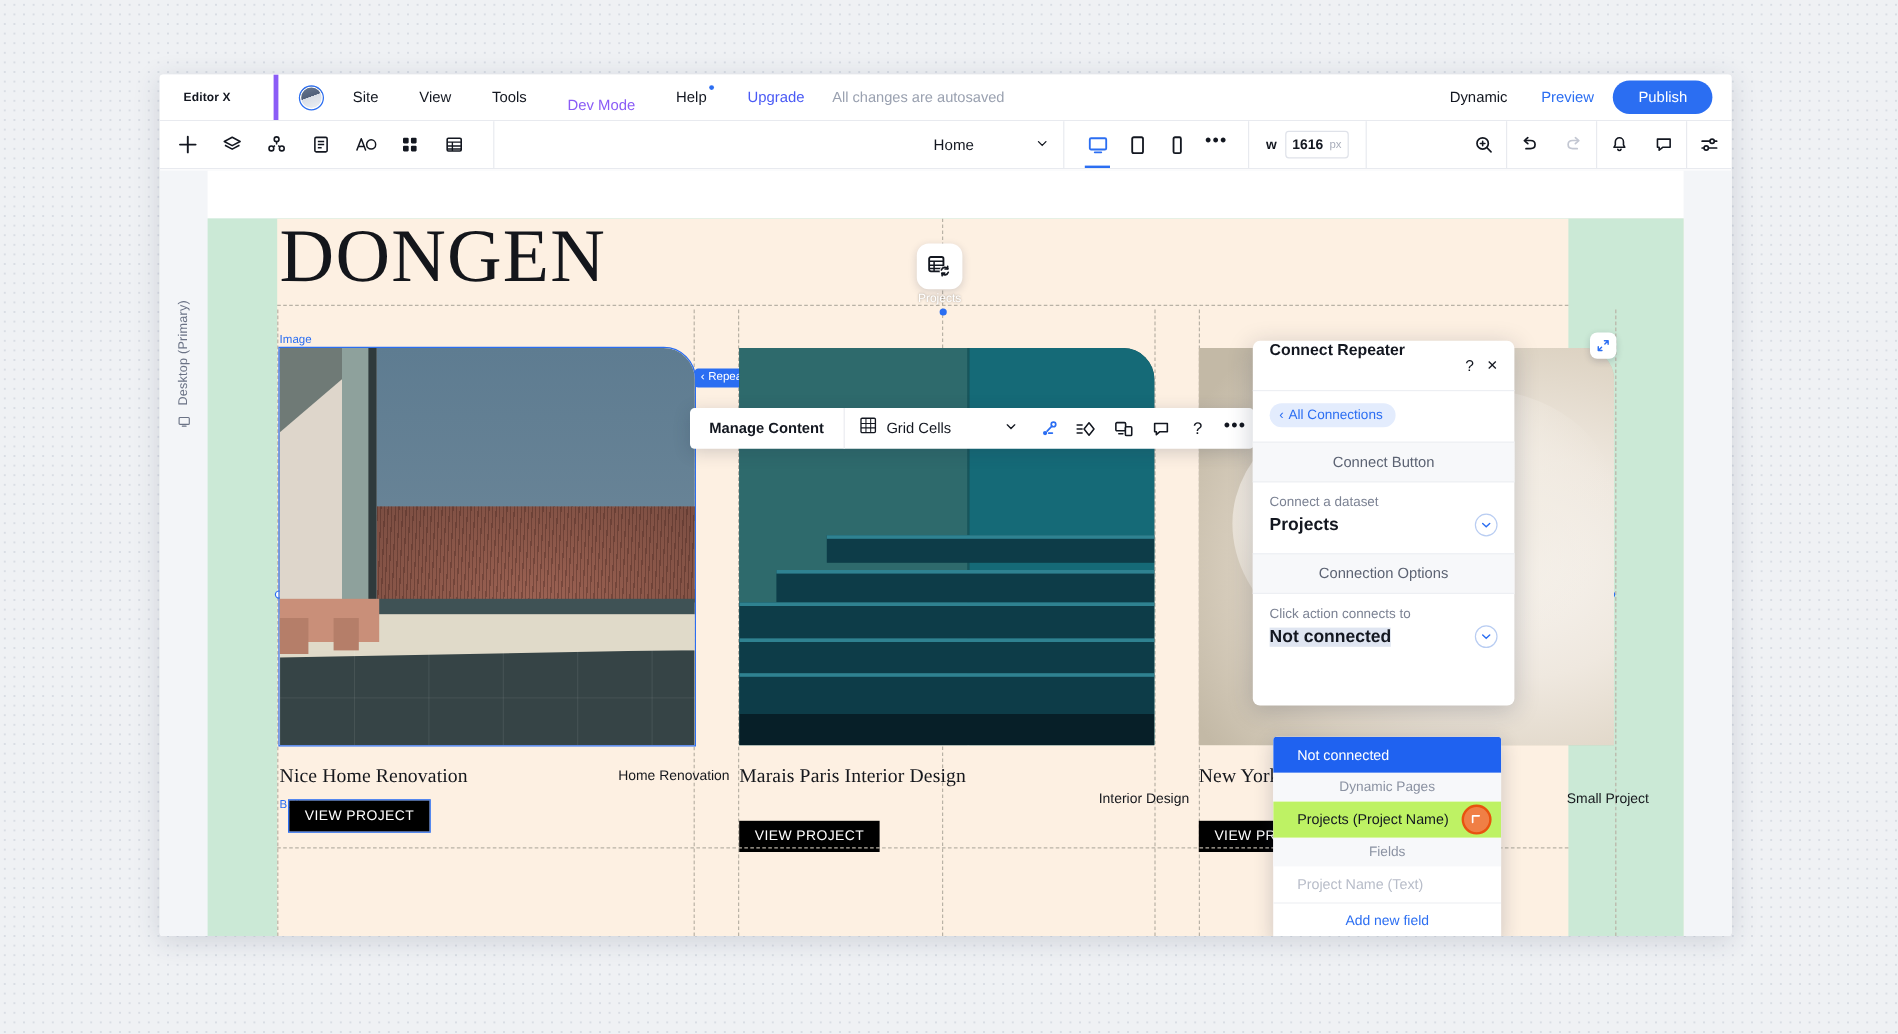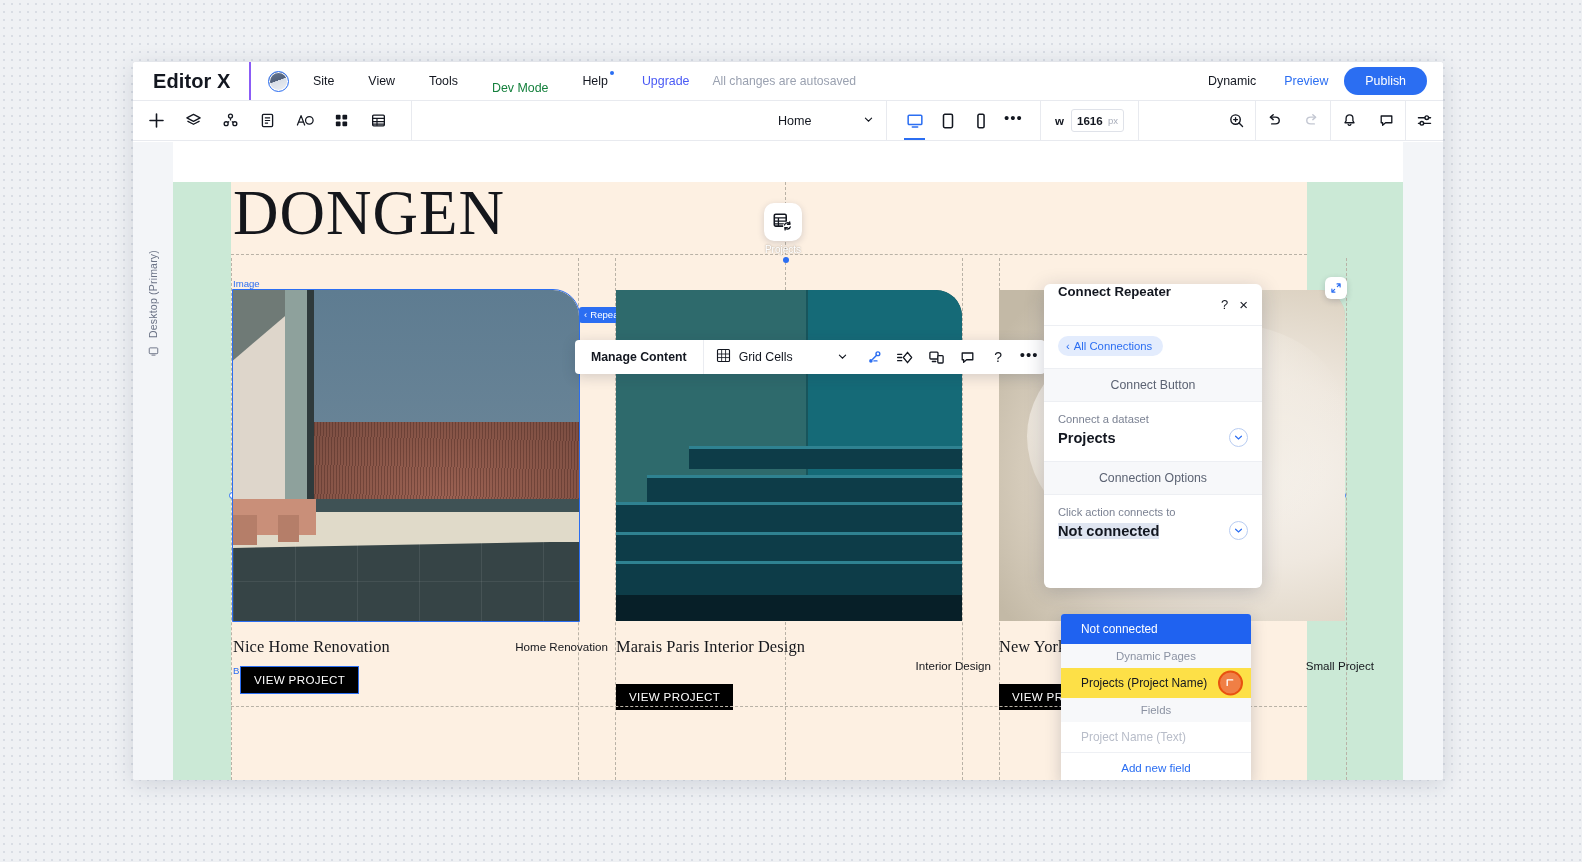--- a/index.html
+++ b/index.html
@@ -29,40 +29,40 @@
 
   
   .topbar {
     height: 39px;
     display: flex; align-items: center;
     border-bottom: 1px solid #e8eaef;
     background: #fff;
     position: relative;
   }
   .brand {
-    width: 118px; height: 100%;
+    width: 99px; height: 100%;
     display: flex; align-items: center; padding-left: 20px;
-    font-size: 20px; font-weight: bold; color: #131720;
+    font-size: 10px; font-weight: bold; color: #131720;
     letter-spacing: .1px;
-    border-right: 2px solid #8b5cf6;
+    border-right: 4px solid #8b5cf6;
   }
   .avatar {
     width: 21px; height: 21px; border-radius: 50%;
     margin-left: 17px;
     background: linear-gradient(160deg,#6b7a92 0%,#51607a 45%,#d8dde6 46%,#eef1f5 100%);
     border: 1.7px solid #2b6ef2;
     box-shadow: 0 0 0 1px #fff inset;
     flex: none;
   }
   .menu { display: flex; align-items: center; gap: 12px; margin-left: 13px; }
   .menu-item {
     font-size: 12.4px; color: #131720; padding: 5px 11px;
     white-space: nowrap; position: relative; cursor: default;
   }
-  .menu-item.dim { color: #15803d; margin-top: 13px; }
+  .menu-item.dim { color: #8b5cf6; margin-top: 13px; }
   .menu-item.accent { color: #4a5af5; }
   .menu-item .dot {
     position: absolute; top: 2px; right: 5px;
     width: 4px; height: 4px; border-radius: 50%; background: #2b6ef2;
   }
   .autosave {
     font-size: 12.2px; color: #9aa1b0; margin-left: 12px; white-space: nowrap;
   }
   .topbar-right {
     margin-left: auto; display: flex; align-items: center; padding-right: 16px; gap: 4px;
@@ -324,21 +324,21 @@
   
   .dropdown {
     position: absolute; left: 17px; top: 330px; width: 190px;
     background: #fff; border-radius: 3px;
     box-shadow: 0 4px 16px rgba(30,40,70,.22);
     overflow: hidden; z-index: 60;
   }
   .dd-item { font-size: 11.9px; padding: 8px 12px; color: #131720; cursor: pointer; }
   .dd-item.selected { background: #1f62f0; color: #fff; padding-left: 20px; }
   .dd-group { background: #f7f8fa; color: #8b92a2; text-align: center; font-size: 11.4px; padding: 6px 0; }
-  .dd-item.hover { background: #fde047; padding-left: 20px; position: relative; }
+  .dd-item.hover { background: #bef264; padding-left: 20px; position: relative; }
   .dd-item.disabled { color: #b8bdc9; padding-left: 20px; }
   .dd-add { text-align: center; color: #2b6ef2; font-size: 11.6px; padding: 8px 0; border-top: 1px solid #eef0f4; cursor: pointer; }
   .cursor-blob {
     position: absolute; right: 8px; top: 50%; transform: translateY(-50%);
     width: 25px; height: 25px; border-radius: 50%;
     background: #f07f45; border: 2px solid #e8520f;
     display: flex; align-items: center; justify-content: center;
     color: #fff; font-size: 13px;
   }
 </style>

